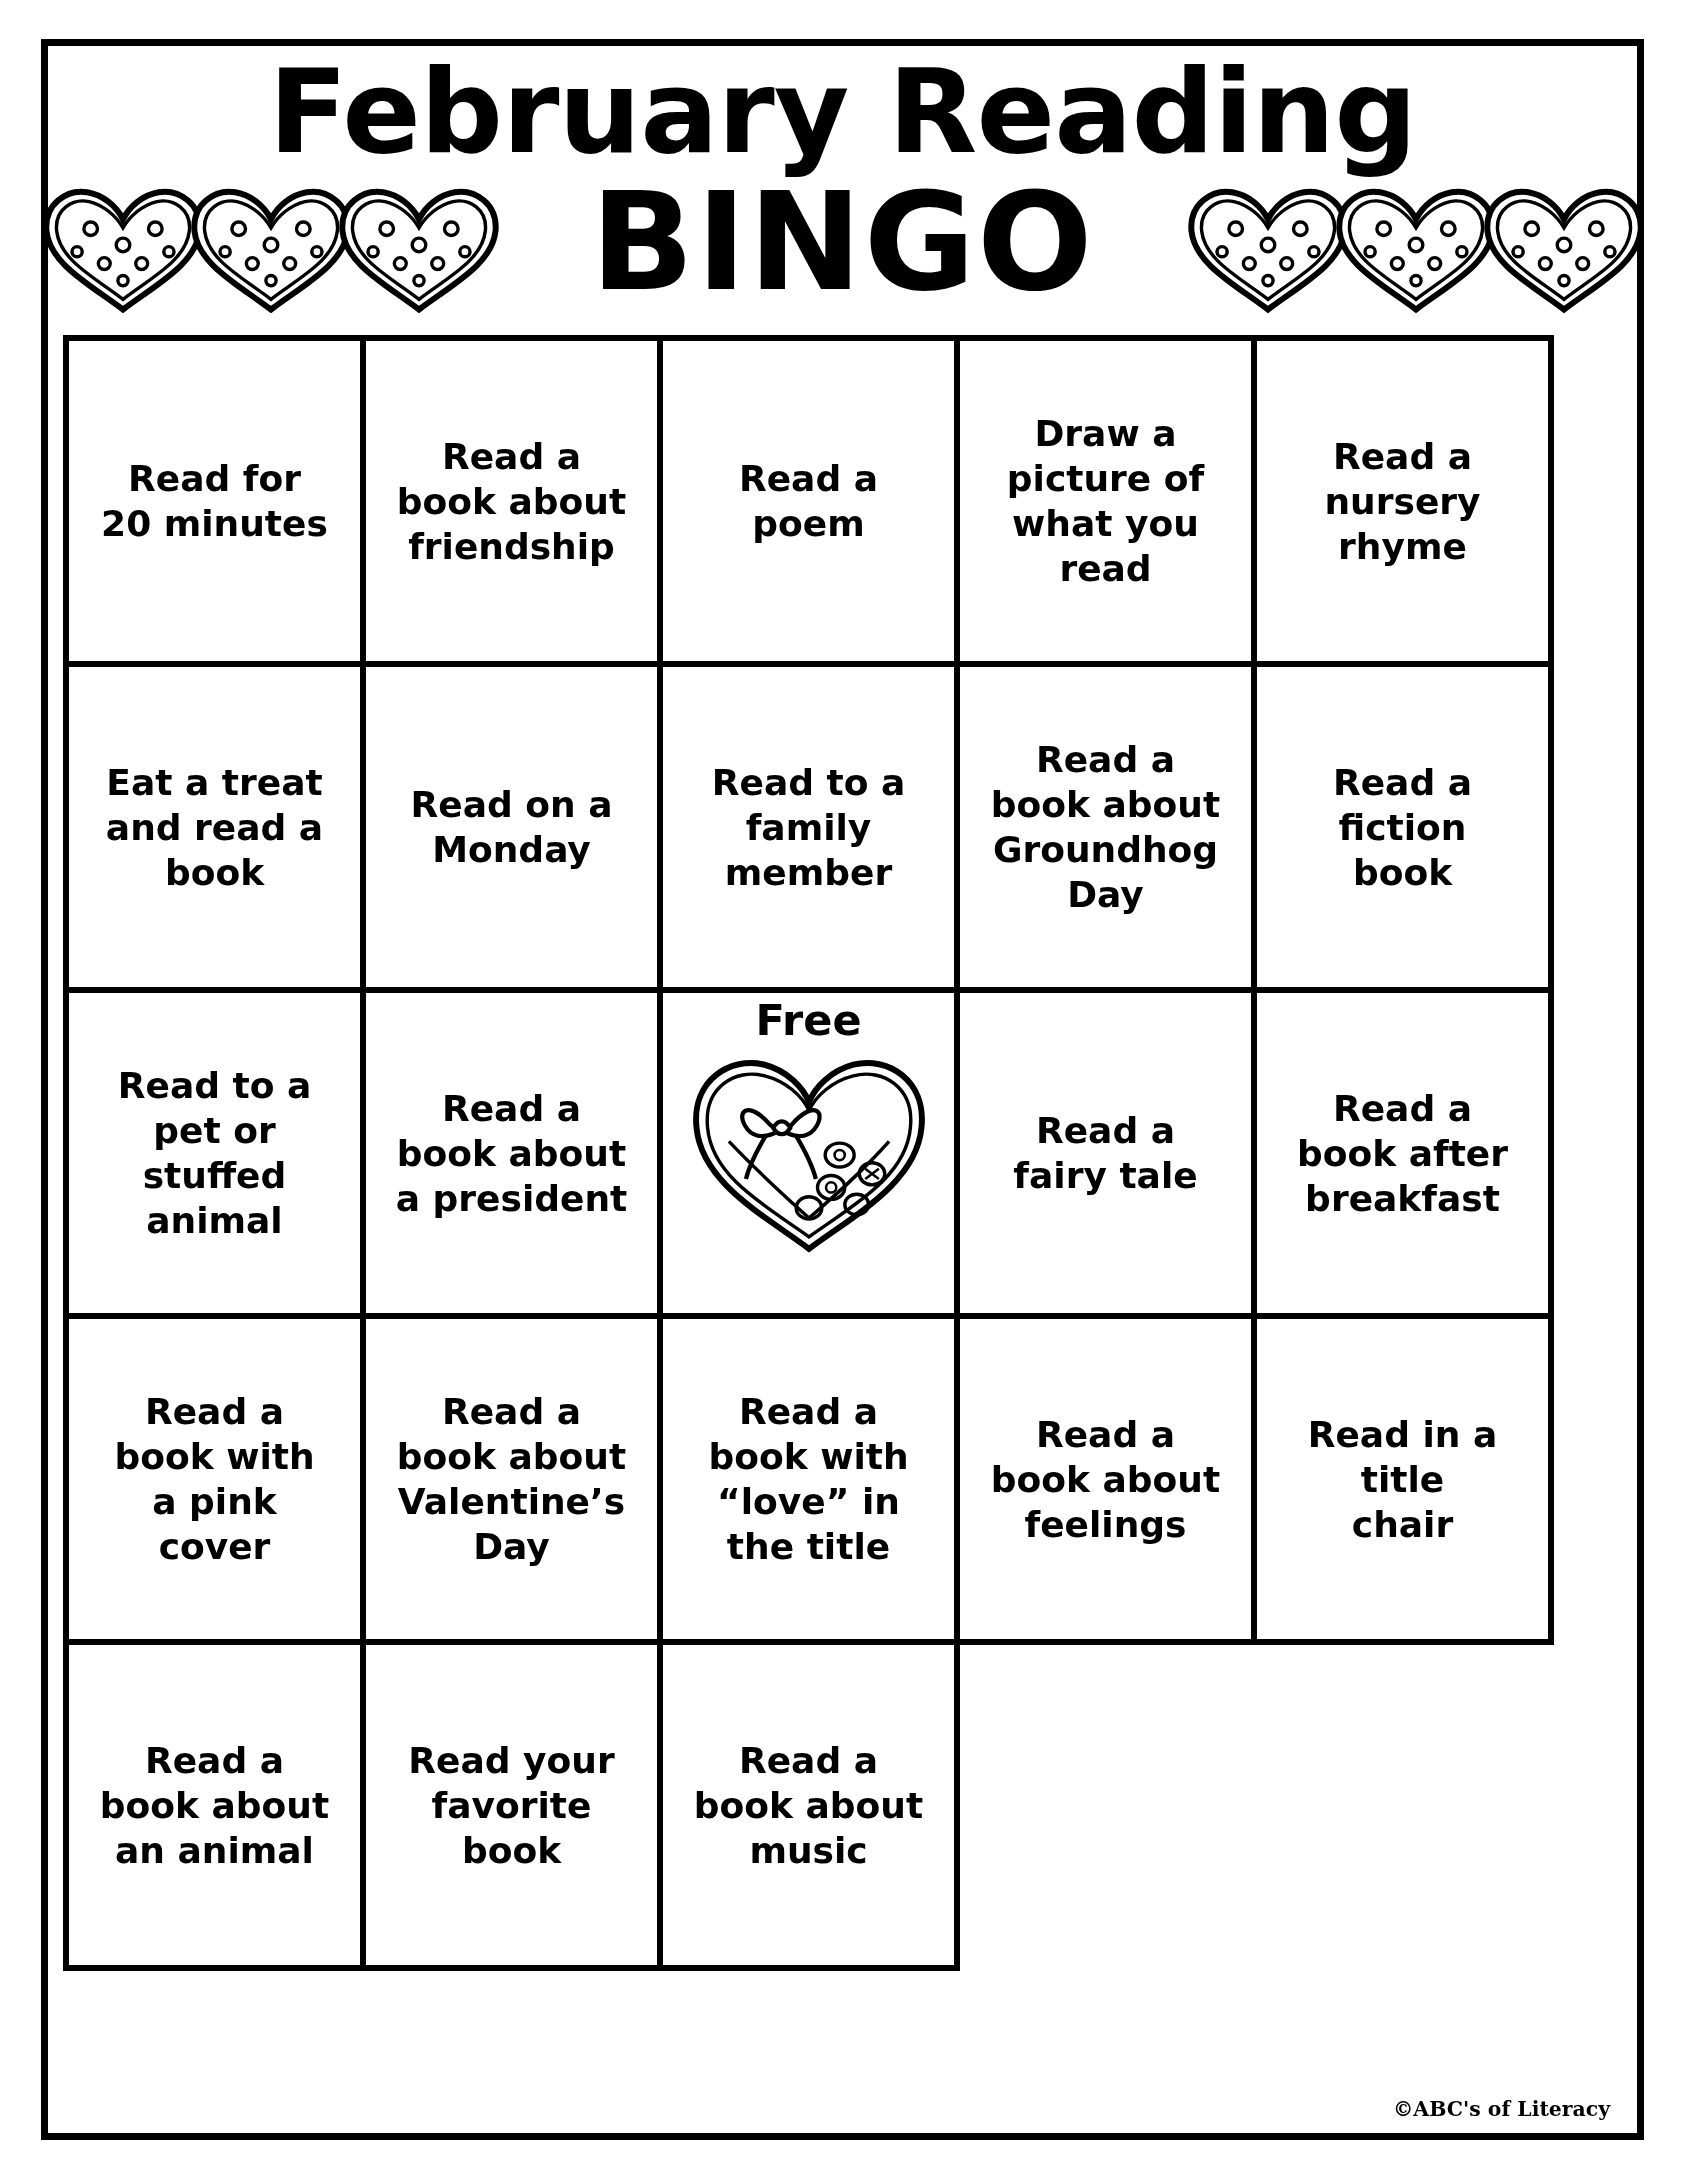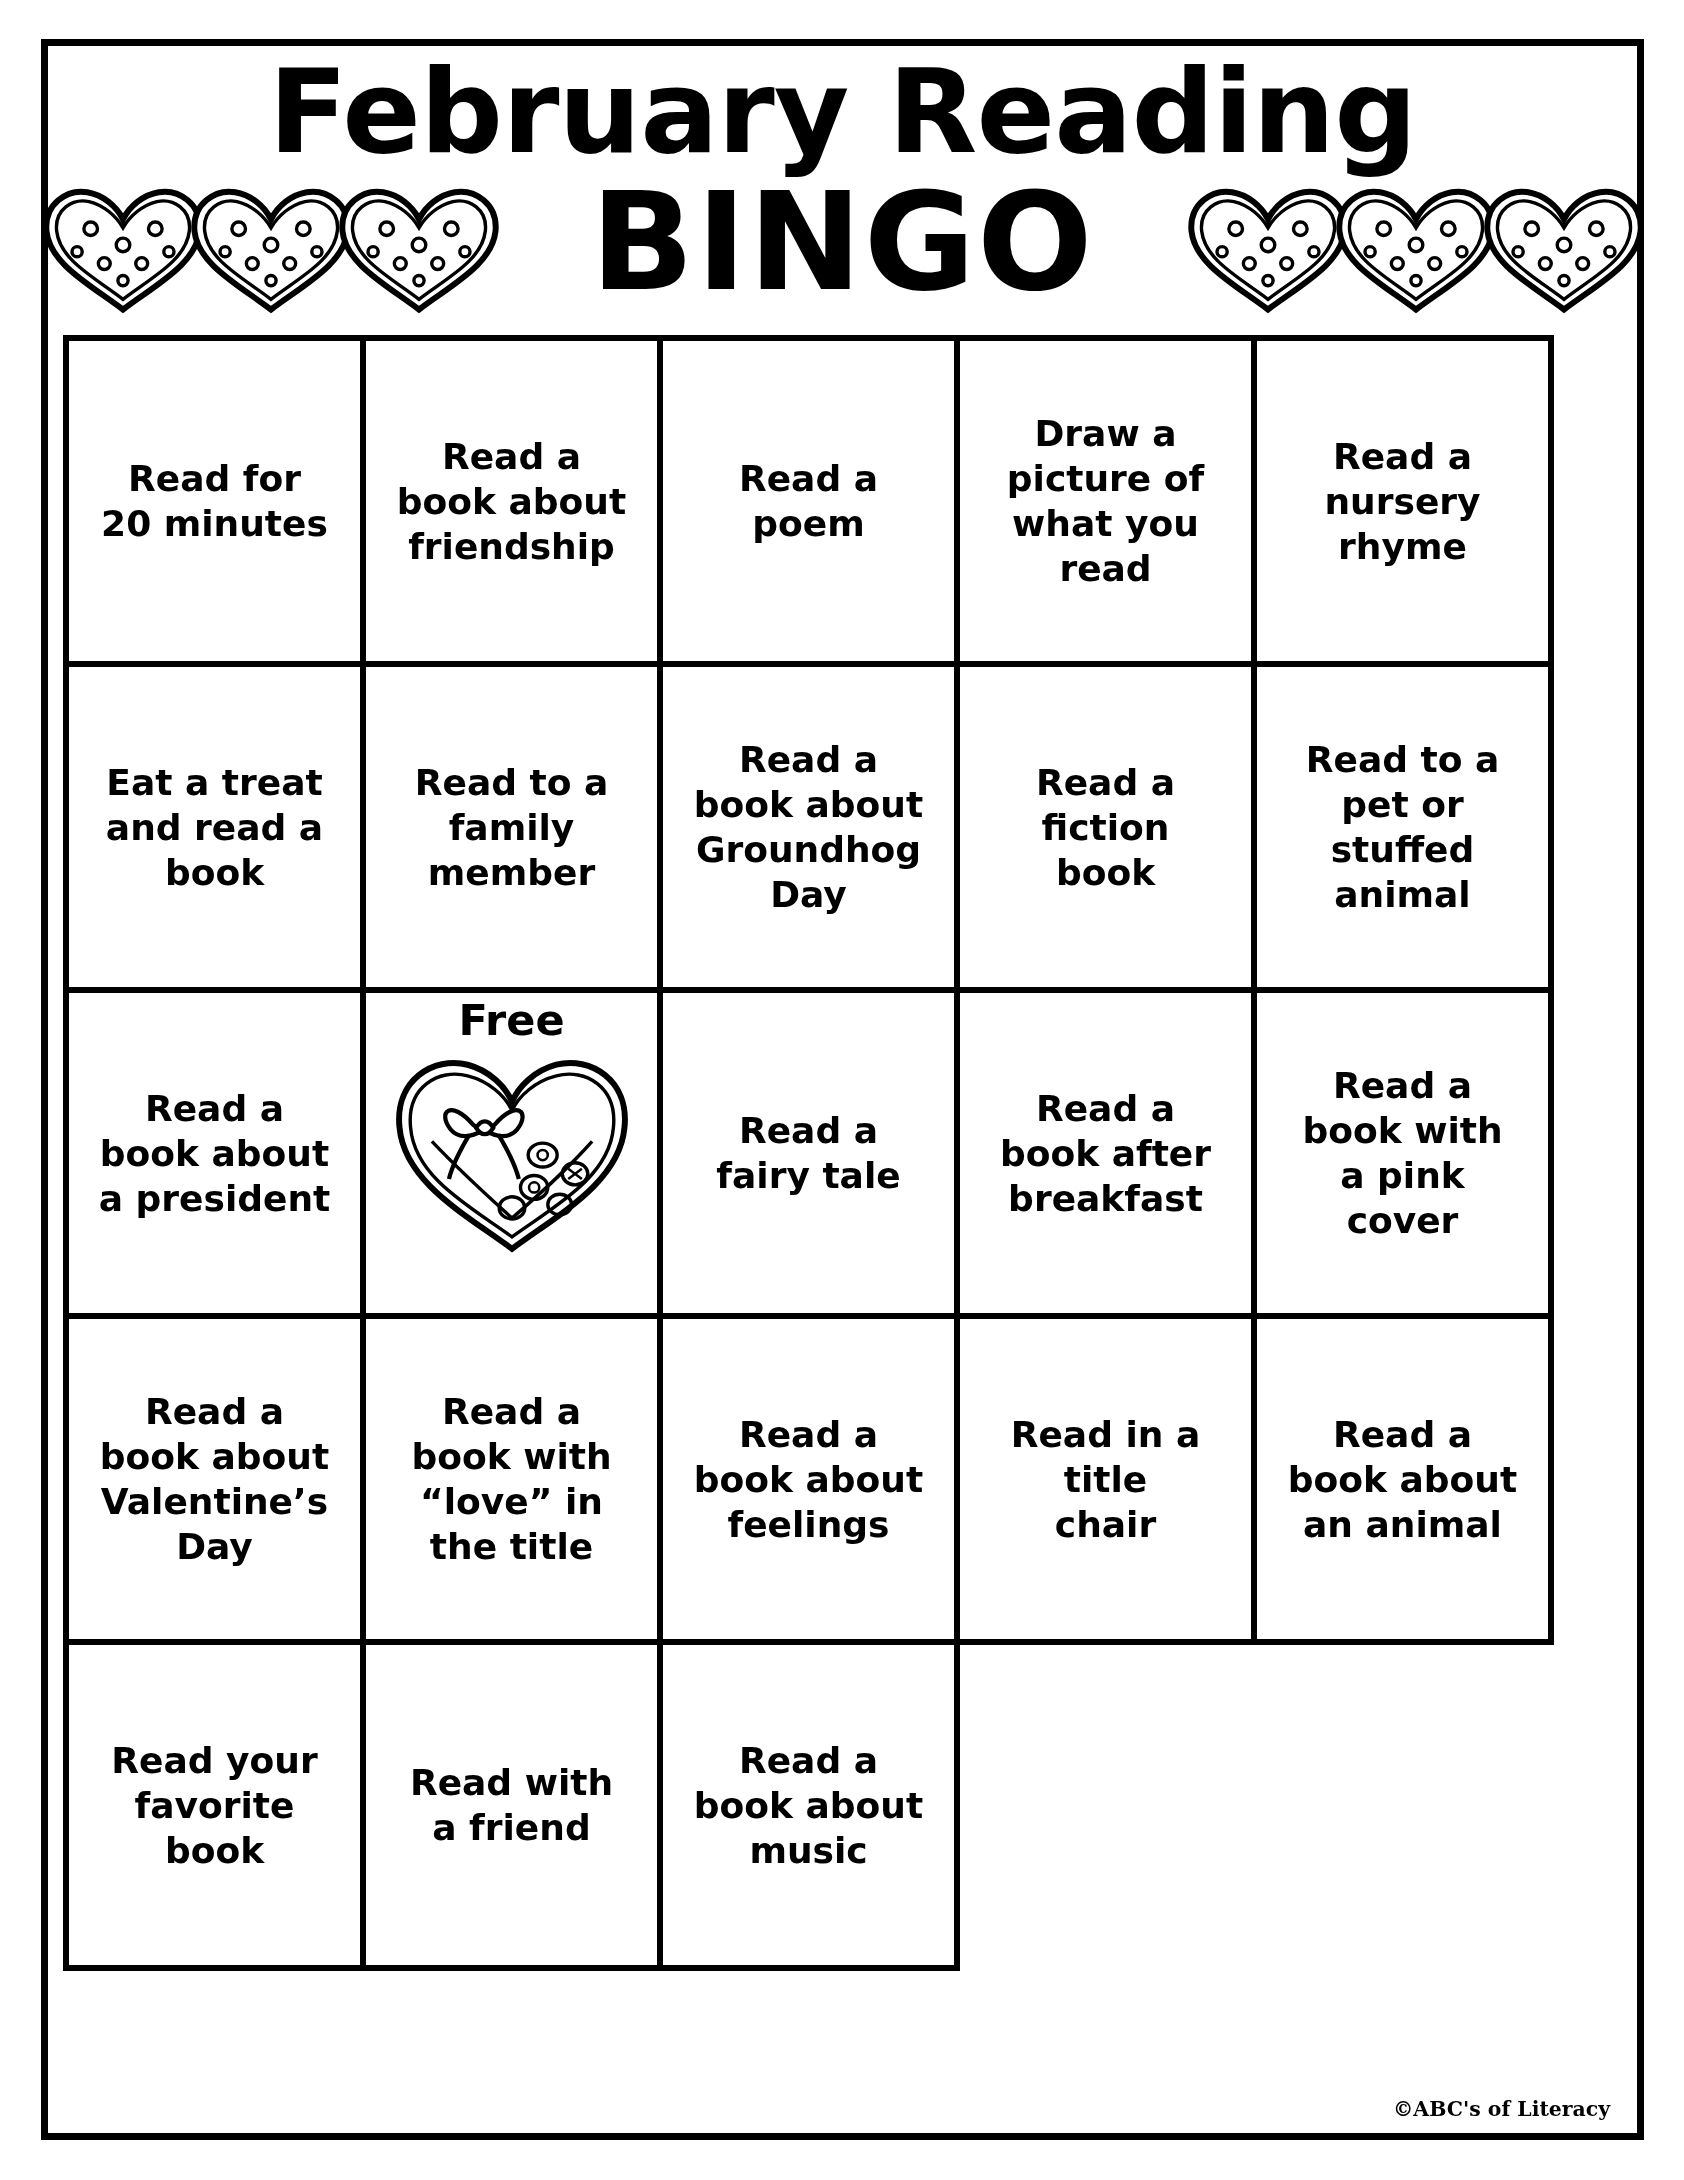--- a/index.html
+++ b/index.html
@@ -283,20 +283,24 @@
         </div>
         <div class="cell">
           <span class="cell-text" style="white-space: pre-line;">Read a
 nursery
 rhyme</span>
         </div>
         <div class="cell">
           <span class="cell-text" style="white-space: pre-line;">Eat a treat
 and read a
 book</span>
+        </div>
+        <div class="cell">
+          <span class="cell-text" style="white-space: pre-line;">Read on a
+Monday</span>
         </div>
         <div class="cell">
           <span class="cell-text" style="white-space: pre-line;">Read to a
 family
 member</span>
         </div>
         <div class="cell">
           <span class="cell-text" style="white-space: pre-line;">Read a
 book about
 Groundhog
@@ -381,24 +385,20 @@
           <span class="cell-text" style="white-space: pre-line;">Read a
 book about
 an animal</span>
         </div>
         <div class="cell">
           <span class="cell-text" style="white-space: pre-line;">Read your
 favorite
 book</span>
         </div>
         <div class="cell">
-          <span class="cell-text" style="white-space: pre-line;">Read with
-a friend</span>
-        </div>
-        <div class="cell">
           <span class="cell-text" style="white-space: pre-line;">Read a
 book about
 music</span>
         </div>
       </div>
 
     <div class="credit">©ABC's of Literacy</div>
 
   </div>
 </div>

